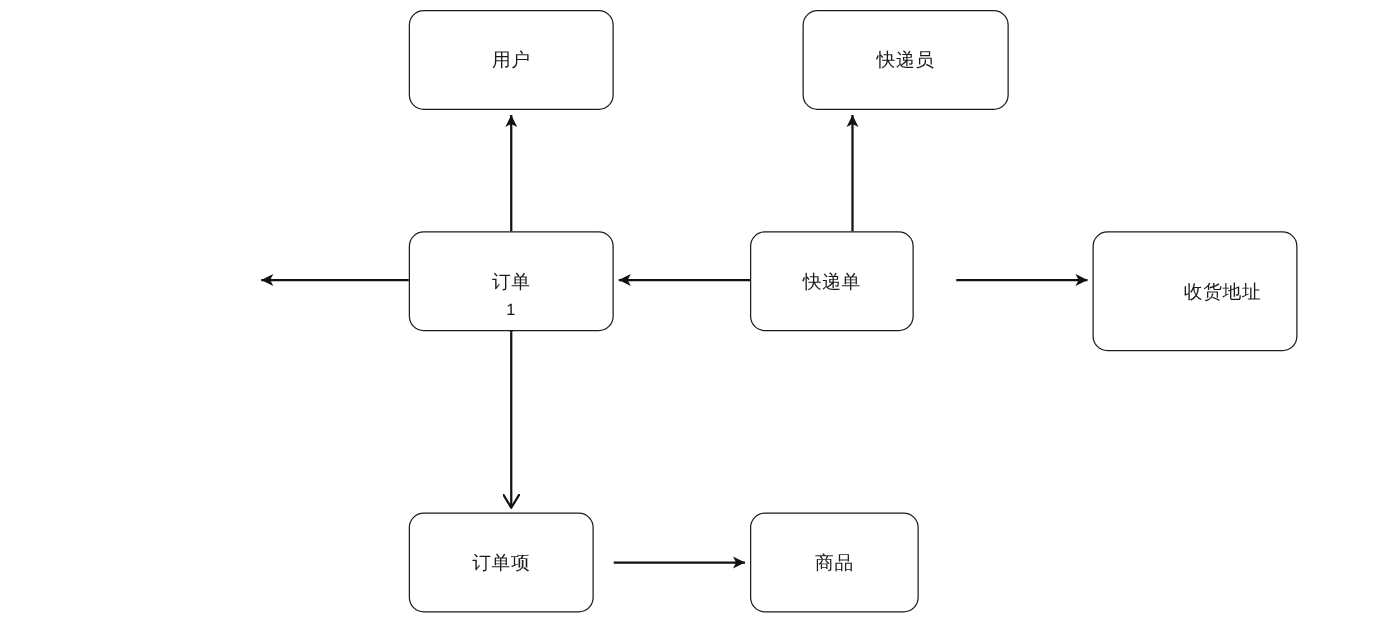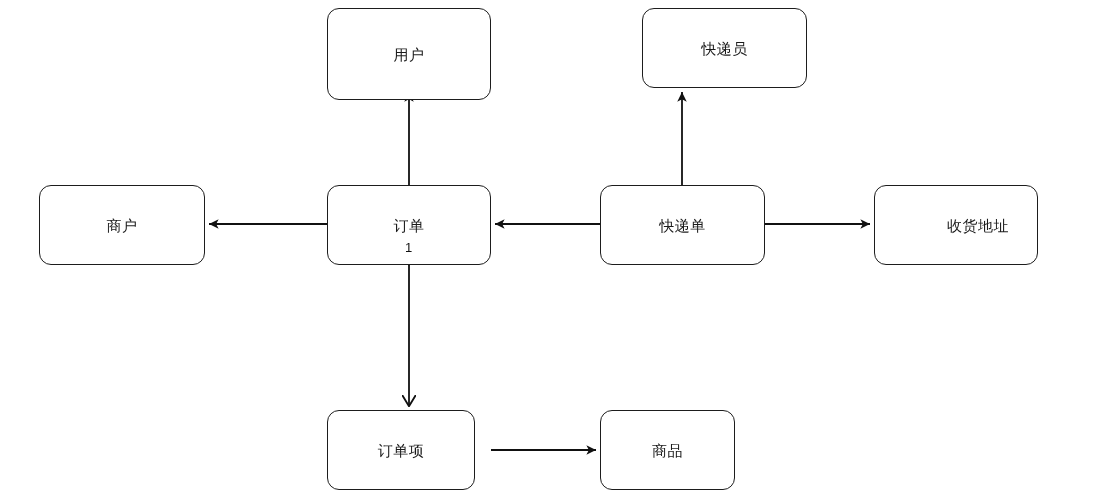--- a/index.html
+++ b/index.html
@@ -76,41 +76,38 @@
 
     <line x1="600" y1="224" x2="495" y2="224" stroke="#111111" stroke-width="1.8" marker-end="url(#m-filled-arrow)"></line>
 
     <line x1="765" y1="224" x2="870" y2="224" stroke="#111111" stroke-width="1.8" marker-end="url(#m-filled-arrow)"></line>
 
     <line x1="409" y1="266" x2="409" y2="406" stroke="#111111" stroke-width="1.8" marker-start="url(#m-filled-diamond)" marker-end="url(#m-open-arrow)"></line>
 
     <line x1="491" y1="450" x2="596" y2="450" stroke="#111111" stroke-width="1.8" marker-end="url(#m-filled-arrow)"></line>
   </svg>
 
-  <div class="entity-node" style="left:327px; top:8px; width:164px; height:92px;">
+  <div class="entity-node" style="left:327px; top:8px; width:164px; height:80px;">
     <span class="entity-label">用户</span>
   </div>
 
   <div class="entity-node" style="left:600px; top:8px; width:165px; height:80px;margin-left:42px;">
     <span class="entity-label">快递员</span>
   </div>
 
-  <div class="entity-node" style="left:39px; top:185px; width:166px; height:80px;">
-    <span class="entity-label">商户</span>
-  </div>
 
   <div class="entity-node" style="left:327px; top:185px; width:164px; height:80px;">
     <span class="entity-label">订单</span>
   </div>
 
-  <div class="entity-node" style="left:600px; top:185px; width:165px; height:80px;">
+  <div class="entity-node" style="left:600px; top:185px; width:131px; height:80px;">
     <span class="entity-label">快递单</span>
   </div>
 
-  <div class="entity-node" style="left:874px; top:185px; width:164px; height:80px;padding-left:44px;">
+  <div class="entity-node" style="left:874px; top:185px; width:164px; height:96px;padding-left:44px;">
     <span class="entity-label">收货地址</span>
   </div>
 
   <div class="entity-node" style="left:327px; top:410px; width:148px; height:80px;">
     <span class="entity-label">订单项</span>
   </div>
 
   <div class="entity-node" style="left:600px; top:410px; width:135px; height:80px;">
     <span class="entity-label">商品</span>
   </div>

